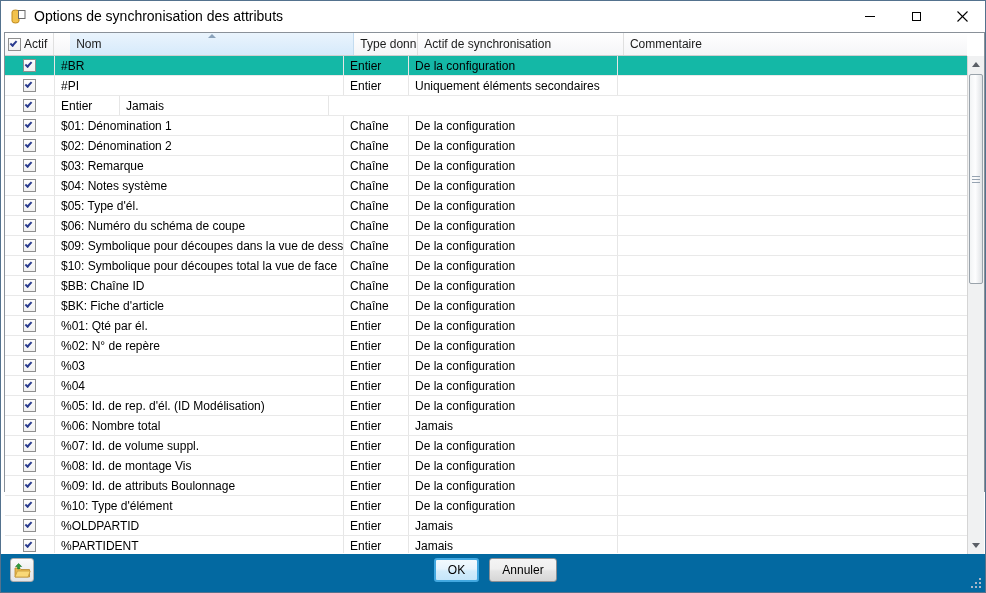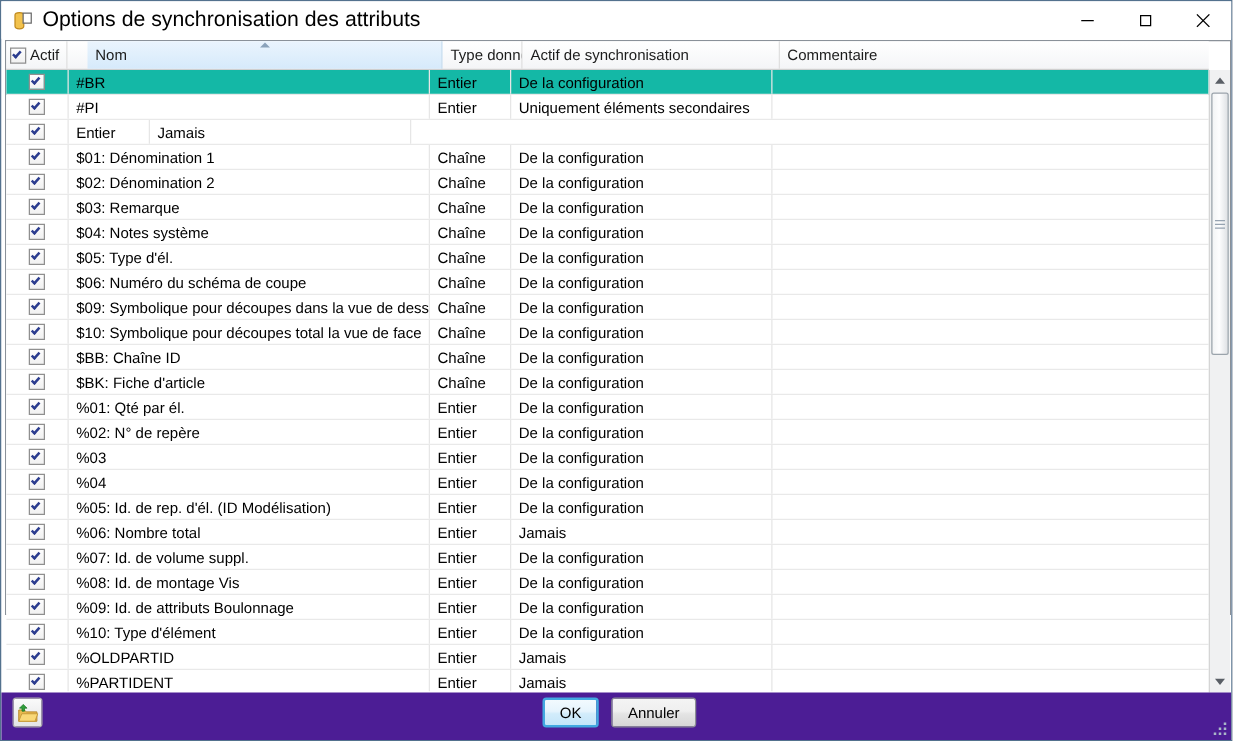--- a/index.html
+++ b/index.html
@@ -6,21 +6,21 @@
   * { box-sizing:border-box; }
   .window {
     position:relative; width:986px; height:593px;
     border:1px solid #54728e; background:#ffffff;
     font-family:"Liberation Sans", sans-serif; font-size:12px; color:#000;
     overflow:hidden;
   }
   
   .titlebar { position:absolute; left:0; top:0; width:100%; height:30px; background:#ffffff; display:flex; align-items:center; }
   .title-icon { margin-left:9px; width:17px; height:17px; flex:0 0 auto; }
-  .title-text { margin-left:7px; font-size:17px; color:#000; white-space:nowrap; }
+  .title-text { margin-left:7px; font-size:14px; color:#000; white-space:nowrap; }
   .caption-buttons { margin-left:auto; display:flex; height:30px; }
   .caption-btn { width:46px; height:30px; display:flex; align-items:center; justify-content:center; }
   .glyph-min { width:10px; height:1px; background:#000; }
   .glyph-max { width:9px; height:9px; border:1px solid #000; background:transparent; }
 
   
   .table-wrap {
     position:absolute; left:3px; top:31px; width:981px; height:460px;
     border:1px solid #8a9199; background:#fff;
   }
@@ -79,21 +79,21 @@
   .tri-down { width:0; height:0; border-left:4px solid transparent; border-right:4px solid transparent; border-top:5px solid #5a5f66; }
   .thumb {
     position:absolute; left:1px; top:18px; width:14px; height:210px;
     border:1px solid #9aa3ab; border-radius:2px;
     background:linear-gradient(90deg,#f2f4f5 0%, #fdfdfe 45%, #dfe2e5 100%);
     display:flex; flex-direction:column; align-items:center; justify-content:center;
   }
   .grip-line { width:8px; height:1px; background:#96a3b1; margin:1px 0; }
 
   
-  .footer { position:absolute; left:0; top:553px; width:984px; height:38px; background:#4c1d95; }
+  .footer { position:absolute; left:0; top:553px; width:984px; height:38px; background:#0369a1; }
   .tool-btn {
     position:absolute; left:9px; top:4px; width:24px; height:24px;
     border:1px solid #ababab; border-radius:3px;
     background:linear-gradient(#fafafa,#e3e4e6);
     display:flex; align-items:center; justify-content:center;
   }
   .btn {
     position:absolute; top:4px; height:24px; border-radius:3px;
     font-family:"Liberation Sans", sans-serif; font-size:12px; color:#000;
     display:flex; align-items:center; justify-content:center;

